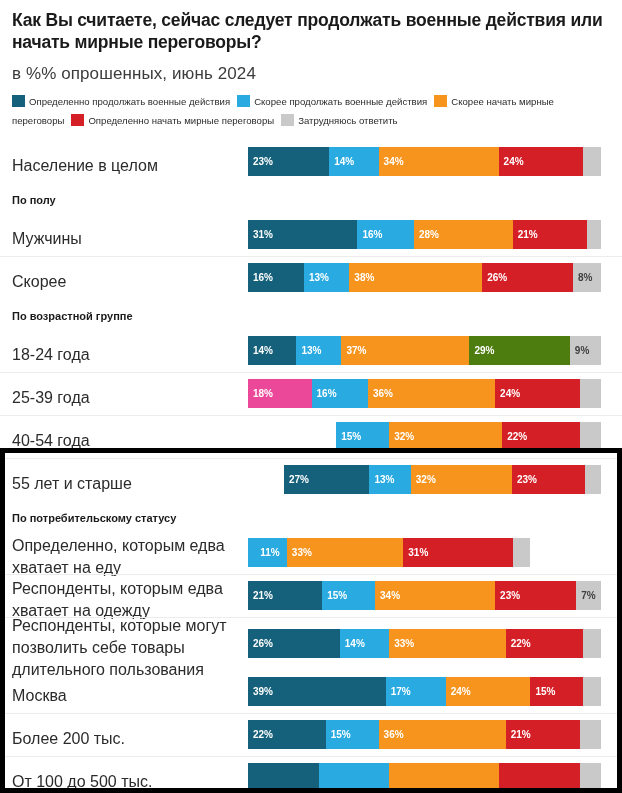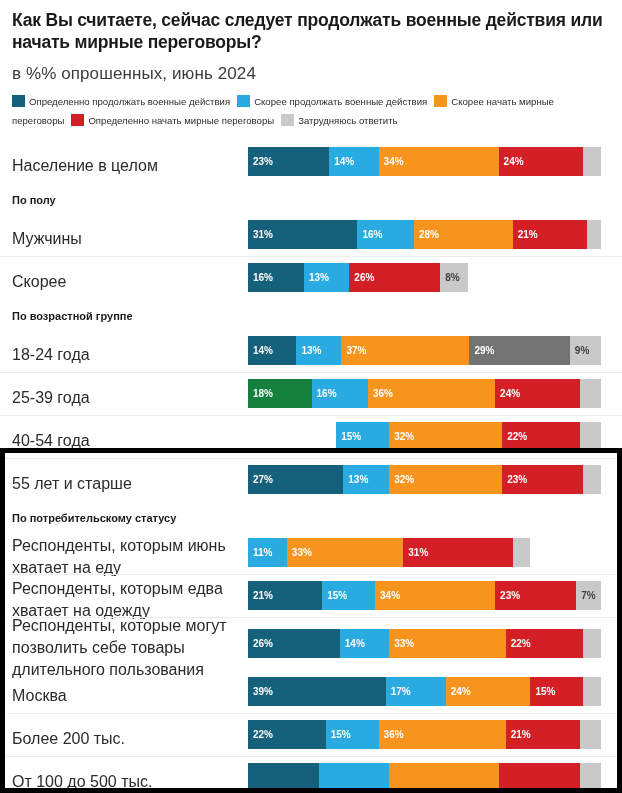--- a/index.html
+++ b/index.html
@@ -189,20 +189,23 @@
         </div>
         <div class="row">
           <div class="label">Скорее</div>
           <div class="bar">
             <div class="seg s1" style="background: rgb(21, 96, 122); width: 15.8416%;">
               <span class="vlabel">16%</span>
             </div>
             <div class="seg s2" style="background: rgb(41, 171, 226); width: 12.8713%;">
               <span class="vlabel">13%</span>
             </div>
+            <div class="seg s3" style="background: rgb(247, 148, 30); width: 37.6238%;">
+              <span class="vlabel">38%</span>
+            </div>
             <div class="seg s4" style="background: rgb(213, 31, 38); width: 25.7426%;">
               <span class="vlabel">26%</span>
             </div>
             <div class="seg s5" style="background: rgb(201, 201, 201); width: 7.92079%;">
               <span class="vlabel">8%</span>
             </div>
           </div>
         </div>
       </div>
       <div class="section">
@@ -212,32 +215,32 @@
           <div class="bar">
             <div class="seg s1" style="background: rgb(21, 96, 122); width: 13.7255%;">
               <span class="vlabel">14%</span>
             </div>
             <div class="seg s2" style="background: rgb(41, 171, 226); width: 12.7451%;">
               <span class="vlabel">13%</span>
             </div>
             <div class="seg s3" style="background: rgb(247, 148, 30); width: 36.2745%;">
               <span class="vlabel">37%</span>
             </div>
-            <div class="seg s4" style="background: #737373; width: 28.4314%;">
+            <div class="seg s4" style="background: #4d7c0f; width: 28.4314%;">
               <span class="vlabel">29%</span>
             </div>
             <div class="seg s5" style="background: rgb(201, 201, 201); width: 8.82353%;">
               <span class="vlabel">9%</span>
             </div>
           </div>
         </div>
         <div class="row">
           <div class="label">25-39 года</div>
           <div class="bar">
-            <div class="seg s1" style="background: #15803d; width: 18%;">
+            <div class="seg s1" style="background: #ec4899; width: 18%;">
               <span class="vlabel">18%</span>
             </div>
             <div class="seg s2" style="background: rgb(41, 171, 226); width: 16%;">
               <span class="vlabel">16%</span>
             </div>
             <div class="seg s3" style="background: rgb(247, 148, 30); width: 36%;">
               <span class="vlabel">36%</span>
             </div>
             <div class="seg s4" style="background: rgb(213, 31, 38); width: 24%;">
               <span class="vlabel">24%</span>
@@ -263,44 +266,44 @@
               <span class="vlabel">22%</span>
             </div>
             <div class="seg s5" style="background: rgb(201, 201, 201); width: 6%;">
               <span class="vlabel"></span>
             </div>
           </div>
         </div>
         <div class="row">
           <div class="label">55 лет и старше</div>
           <div class="bar">
-            <div class="seg s1" style="background: rgb(21, 96, 122); width: 27%;">
+            <div class="seg s1" style="background: rgb(21, 96, 122); width: 27%; margin-left: 36px;">
               <span class="vlabel">27%</span>
             </div>
             <div class="seg s2" style="background: rgb(41, 171, 226); width: 13%;">
               <span class="vlabel">13%</span>
             </div>
             <div class="seg s3" style="background: rgb(247, 148, 30); width: 32%;">
               <span class="vlabel">32%</span>
             </div>
             <div class="seg s4" style="background: rgb(213, 31, 38); width: 23%;">
               <span class="vlabel">23%</span>
             </div>
             <div class="seg s5" style="background: rgb(201, 201, 201); width: 5%;">
               <span class="vlabel"></span>
             </div>
           </div>
         </div>
       </div>
       <div class="section">
         <div class="group-title">По потребительскому статусу</div>
         <div class="row no-rule">
-          <div class="label">Респонденты, которым июнь хватает на еду</div>
-          <div class="bar">
-            <div class="seg s2" style="background: rgb(41, 171, 226); width: 11%;">
+          <div class="label">Определенно, которым едва хватает на еду</div>
+          <div class="bar">
+            <div class="seg s2" style="background: rgb(41, 171, 226); width: 11%; justify-content: center;">
               <span class="vlabel">11%</span>
             </div>
             <div class="seg s3" style="background: rgb(247, 148, 30); width: 33%;">
               <span class="vlabel">33%</span>
             </div>
             <div class="seg s4" style="background: rgb(213, 31, 38); width: 31%;">
               <span class="vlabel">31%</span>
             </div>
             <div class="seg s5" style="background: rgb(201, 201, 201); width: 5%;">
               <span class="vlabel"></span>

